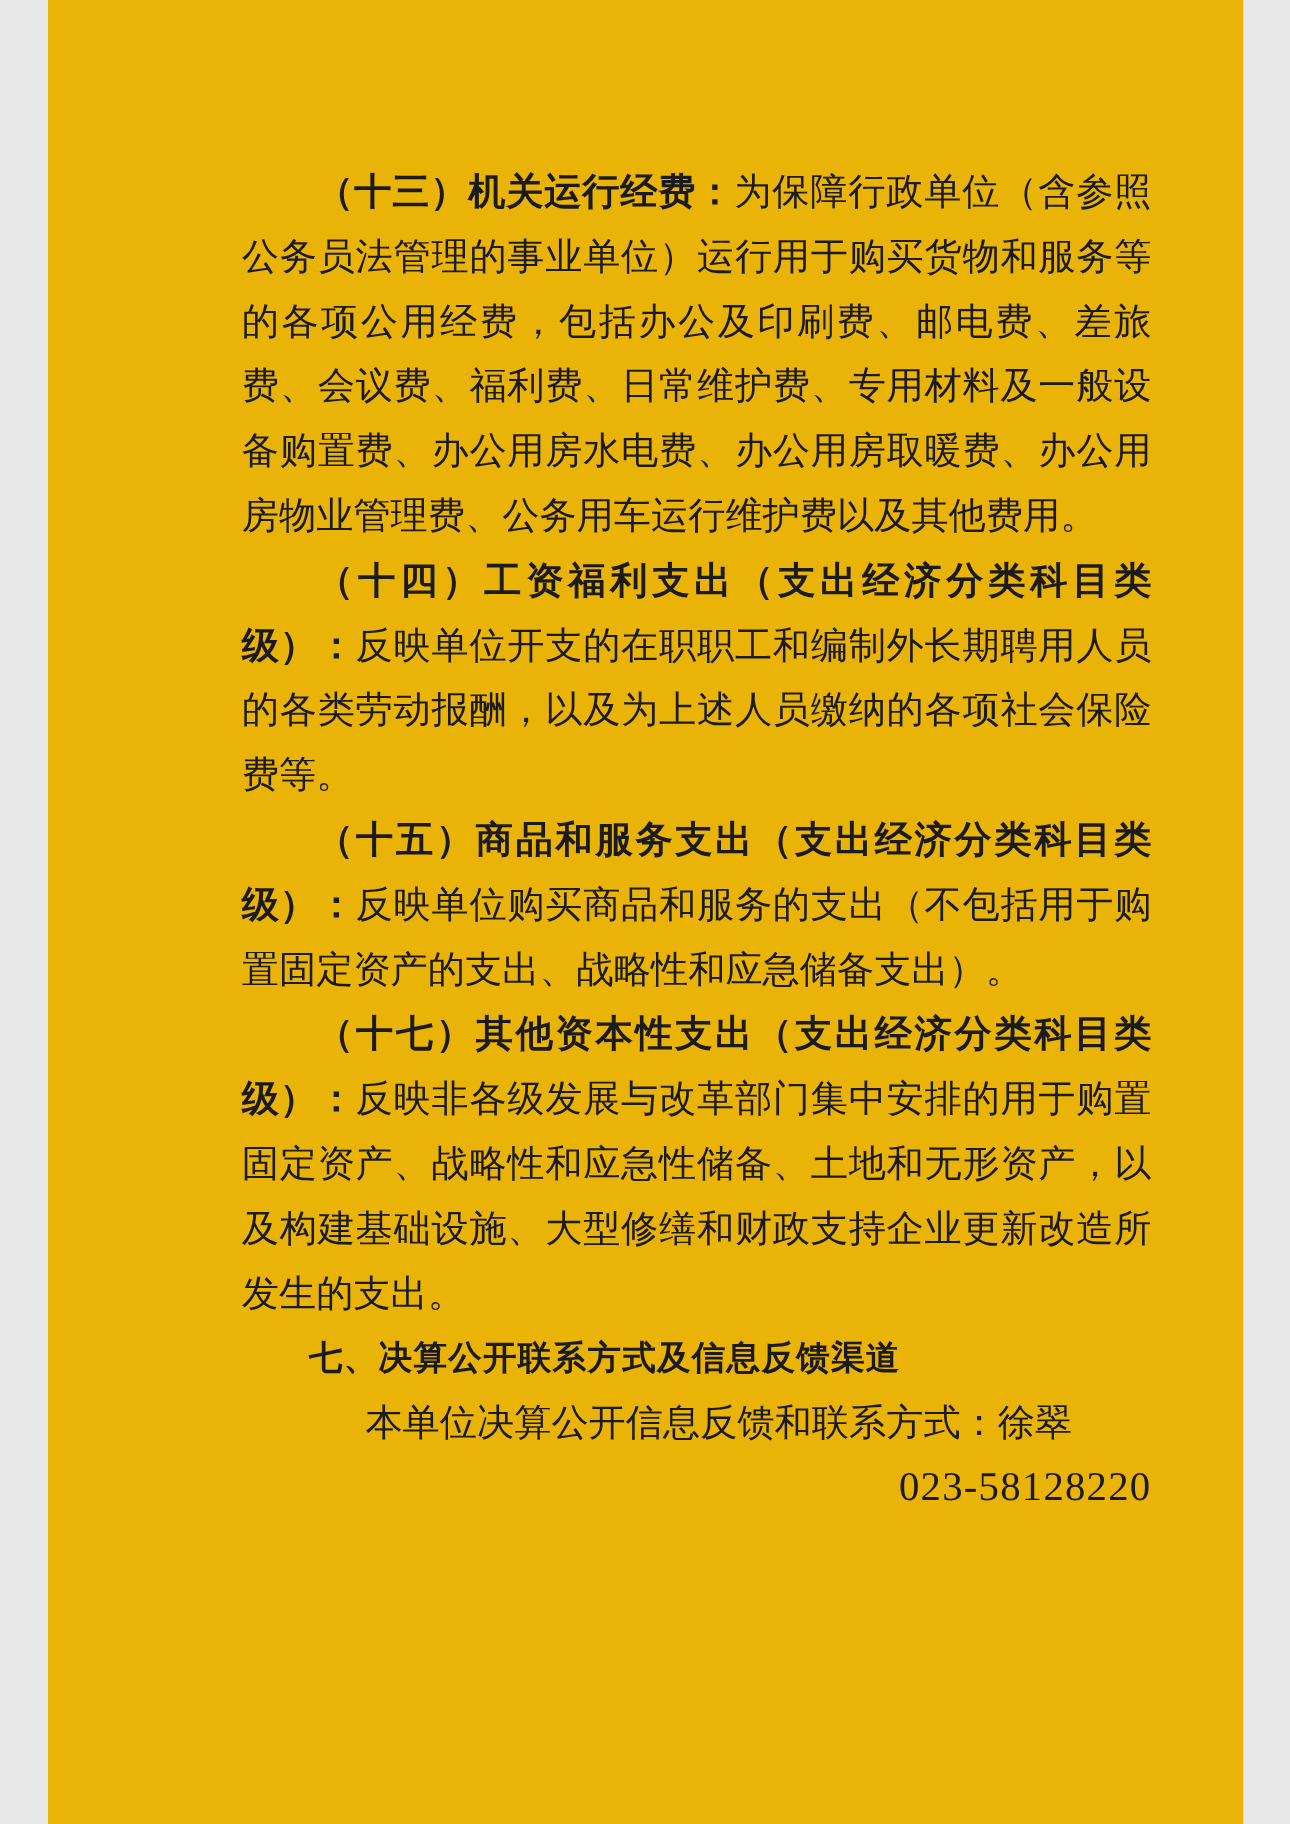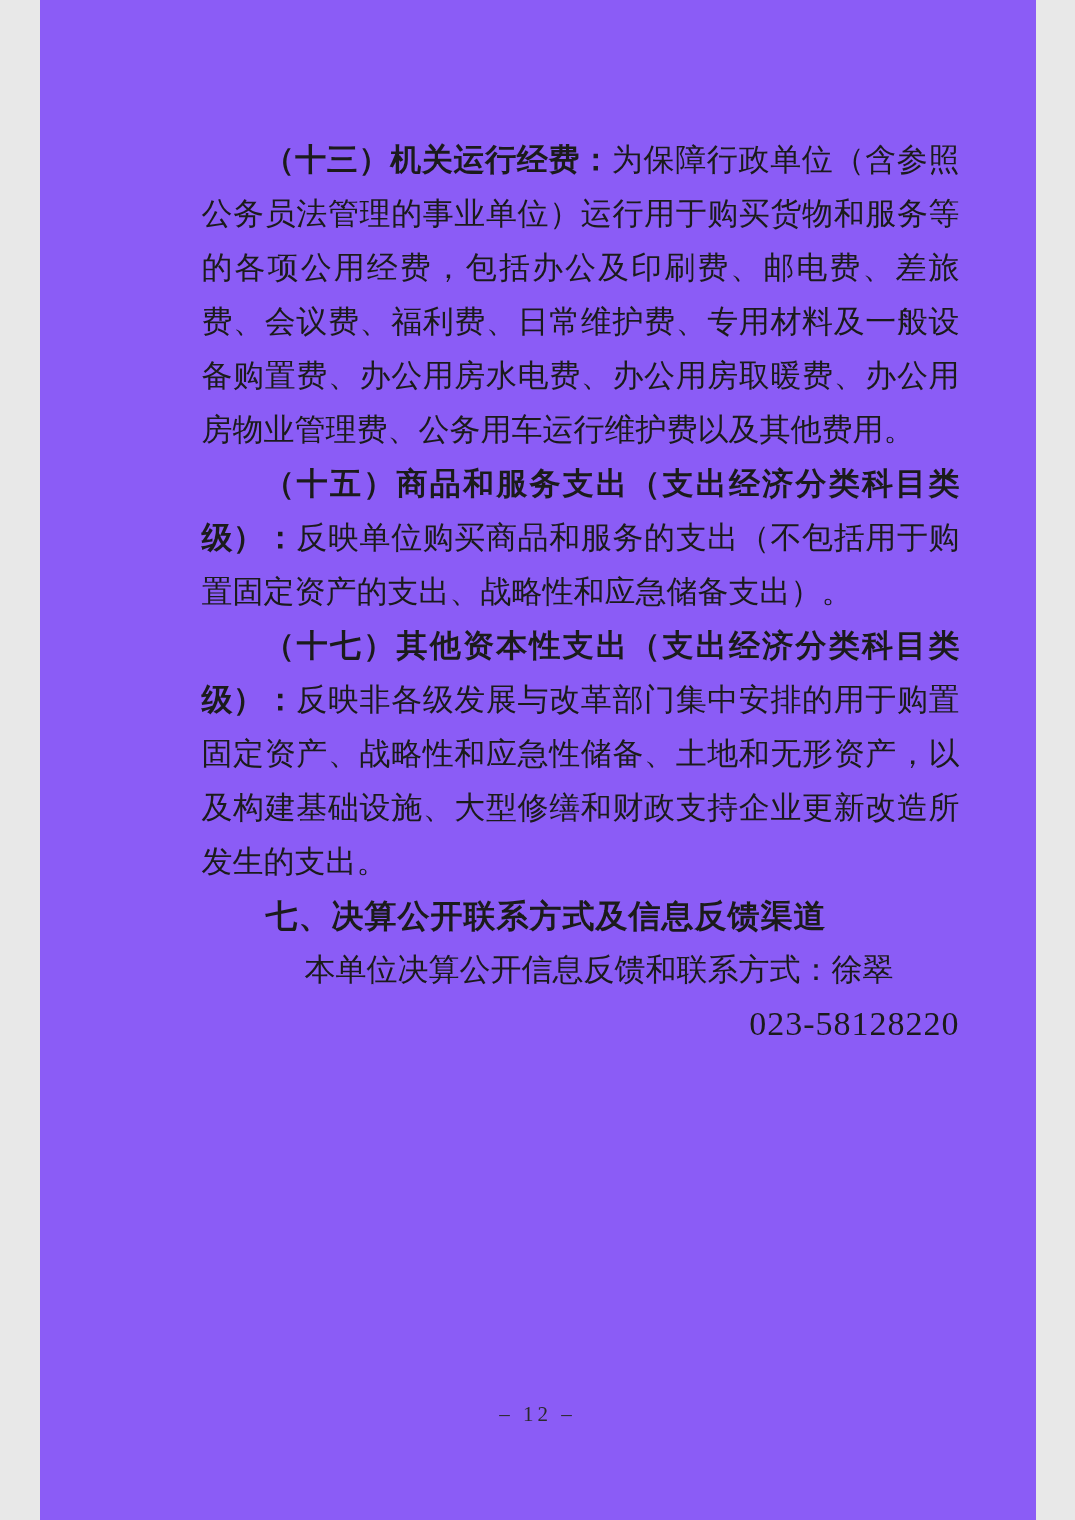--- a/index.html
+++ b/index.html
@@ -5,21 +5,21 @@
   html, body {
     margin: 0;
     padding: 0;
     background: #e8e8e8;
   }
   .page {
     position: relative;
     width: 996px;
     height: 1520px;
     margin: 0 auto;
-    background: #8b5cf6;
+    background: #eab308;
     overflow: hidden;
     color: #1b1b1b;
   }
   .content {
     position: absolute;
     left: 162px;
     top: 133px;
     width: 758px;
     font-family: "Liberation Serif", serif;
     font-size: 31px;
@@ -32,21 +32,21 @@
     text-indent: 2em;
   }
   .para .lead {
     font-weight: bold;
   }
   .section-heading {
     margin: 0;
     text-indent: 2em;
     font-family: "Liberation Sans", sans-serif;
     font-weight: bold;
-    font-size: 32px;
+    font-size: 28px;
     line-height: 54px;
     text-align: left;
     letter-spacing: 1px;
   }
   .contact-line {
     margin: 0;
     text-indent: 0;
     text-align: right;
   }
   .contact-gap {
@@ -72,26 +72,26 @@
   }
 </style>
 </head>
 <body>
 
 <div class="page">
   <div class="content">
 
     <p class="para"><span class="lead">（十三）机关运行经费：</span><span class="body-text">为保障行政单位（含参照公务员法管理的事业单位）运行用于购买货物和服务等的各项公用经费，包括办公及印刷费、邮电费、差旅费、会议费、福利费、日常维护费、专用材料及一般设备购置费、办公用房水电费、办公用房取暖费、办公用房物业管理费、公务用车运行维护费以及其他费用。</span></p>
 
+    <p class="para"><span class="lead">（十四）工资福利支出（支出经济分类科目类级）：</span><span class="body-text">反映单位开支的在职职工和编制外长期聘用人员的各类劳动报酬，以及为上述人员缴纳的各项社会保险费等。</span></p>
 
     <p class="para"><span class="lead">（十五）商品和服务支出（支出经济分类科目类级）：</span><span class="body-text">反映单位购买商品和服务的支出（不包括用于购置固定资产的支出、战略性和应急储备支出）。</span></p>
 
 
     <p class="para"><span class="lead">（十七）其他资本性支出（支出经济分类科目类级）：</span><span class="body-text">反映非各级发展与改革部门集中安排的用于购置固定资产、战略性和应急性储备、土地和无形资产，以及构建基础设施、大型修缮和财政支持企业更新改造所发生的支出。</span></p>
 
     <h2 class="section-heading">七、决算公开联系方式及信息反馈渠道</h2>
 
     <p class="contact-line"><span>本单位决算公开信息反馈和联系方式：</span><span>徐翠</span><span class="contact-gap"></span><span class="phone">023-58128220</span></p>
 
   </div>
 
-  <div class="page-footer">– 12 –</div>
 </div>
 
 </body></html>

